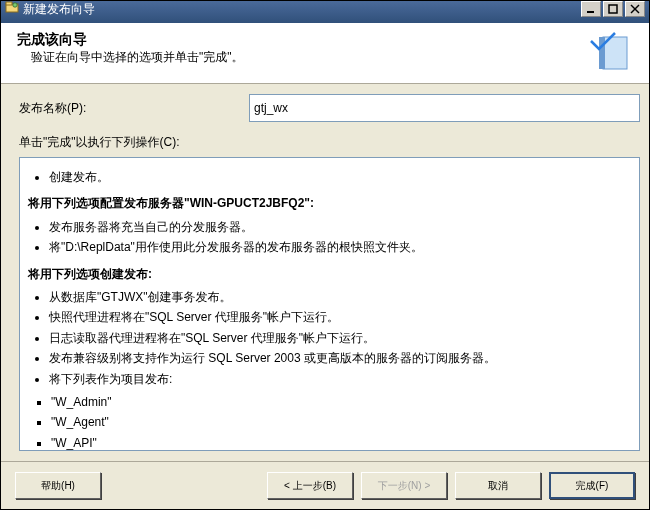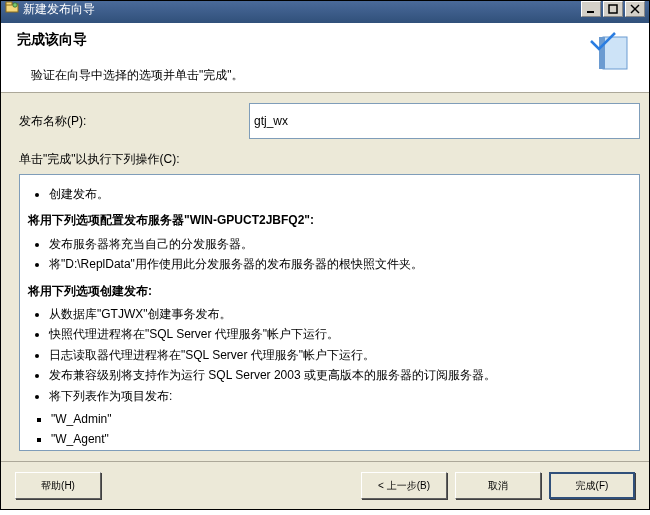--- a/index.html
+++ b/index.html
@@ -45,40 +45,40 @@
     border-top-color:#fff; border-left-color:#fff;
   }
   .header-panel {
     background: #fff;
     border-bottom: 1px solid #aca899;
     padding: 8px 16px;
     display: flex;
     align-items: flex-start;
   }
   .header-text { flex: 1; }
-  .header-title { font-size: 14px; font-weight: bold; margin-bottom: 18px; }
+  .header-title { font-size: 14px; font-weight: bold; margin-bottom: 0; }
   .header-sub { font-size: 12px; padding-left: 14px; }
   .header-icon {
     width: 44px; height: 44px;
     display:flex; align-items:center; justify-content:center;
   }
   .body-panel {
     flex: 1;
     padding: 10px 9px 10px 18px;
     display: flex;
     flex-direction: column;
     overflow: hidden;
   }
   .row { display: flex; align-items: center; margin-bottom: 8px; }
   .label { width: 230px; }
   .textbox {
     flex: 1;
     border: 1px solid #7f9db9;
     background: #fff;
-    height: 36px;
+    height: 28px;
     padding: 2px 4px;
     font-size: 12px;
     font-family: inherit;
   }
   .instruction { margin: 4px 0 6px 0; }
   .details-box {
     flex: 1;
     background: #fff;
     border: 1px solid #7f9db9;
     padding: 6px 8px;
@@ -192,17 +192,18 @@
         <li class="square">"W_Agent"</li>
         <li class="square">"W_API"</li>
       </ul>
     </div>
   </div>
 
   <div class="button-bar">
     <button class="btn">帮助(H)</button>
     <span class="spacer"></span>
     <button class="btn">&lt; 上一步(B)</button>
+    <button class="btn" disabled="">下一步(N) &gt;</button>
     <button class="btn">取消</button>
     <button class="btn default">完成(F)</button>
   </div>
 
 </div>
 
 </body></html>

